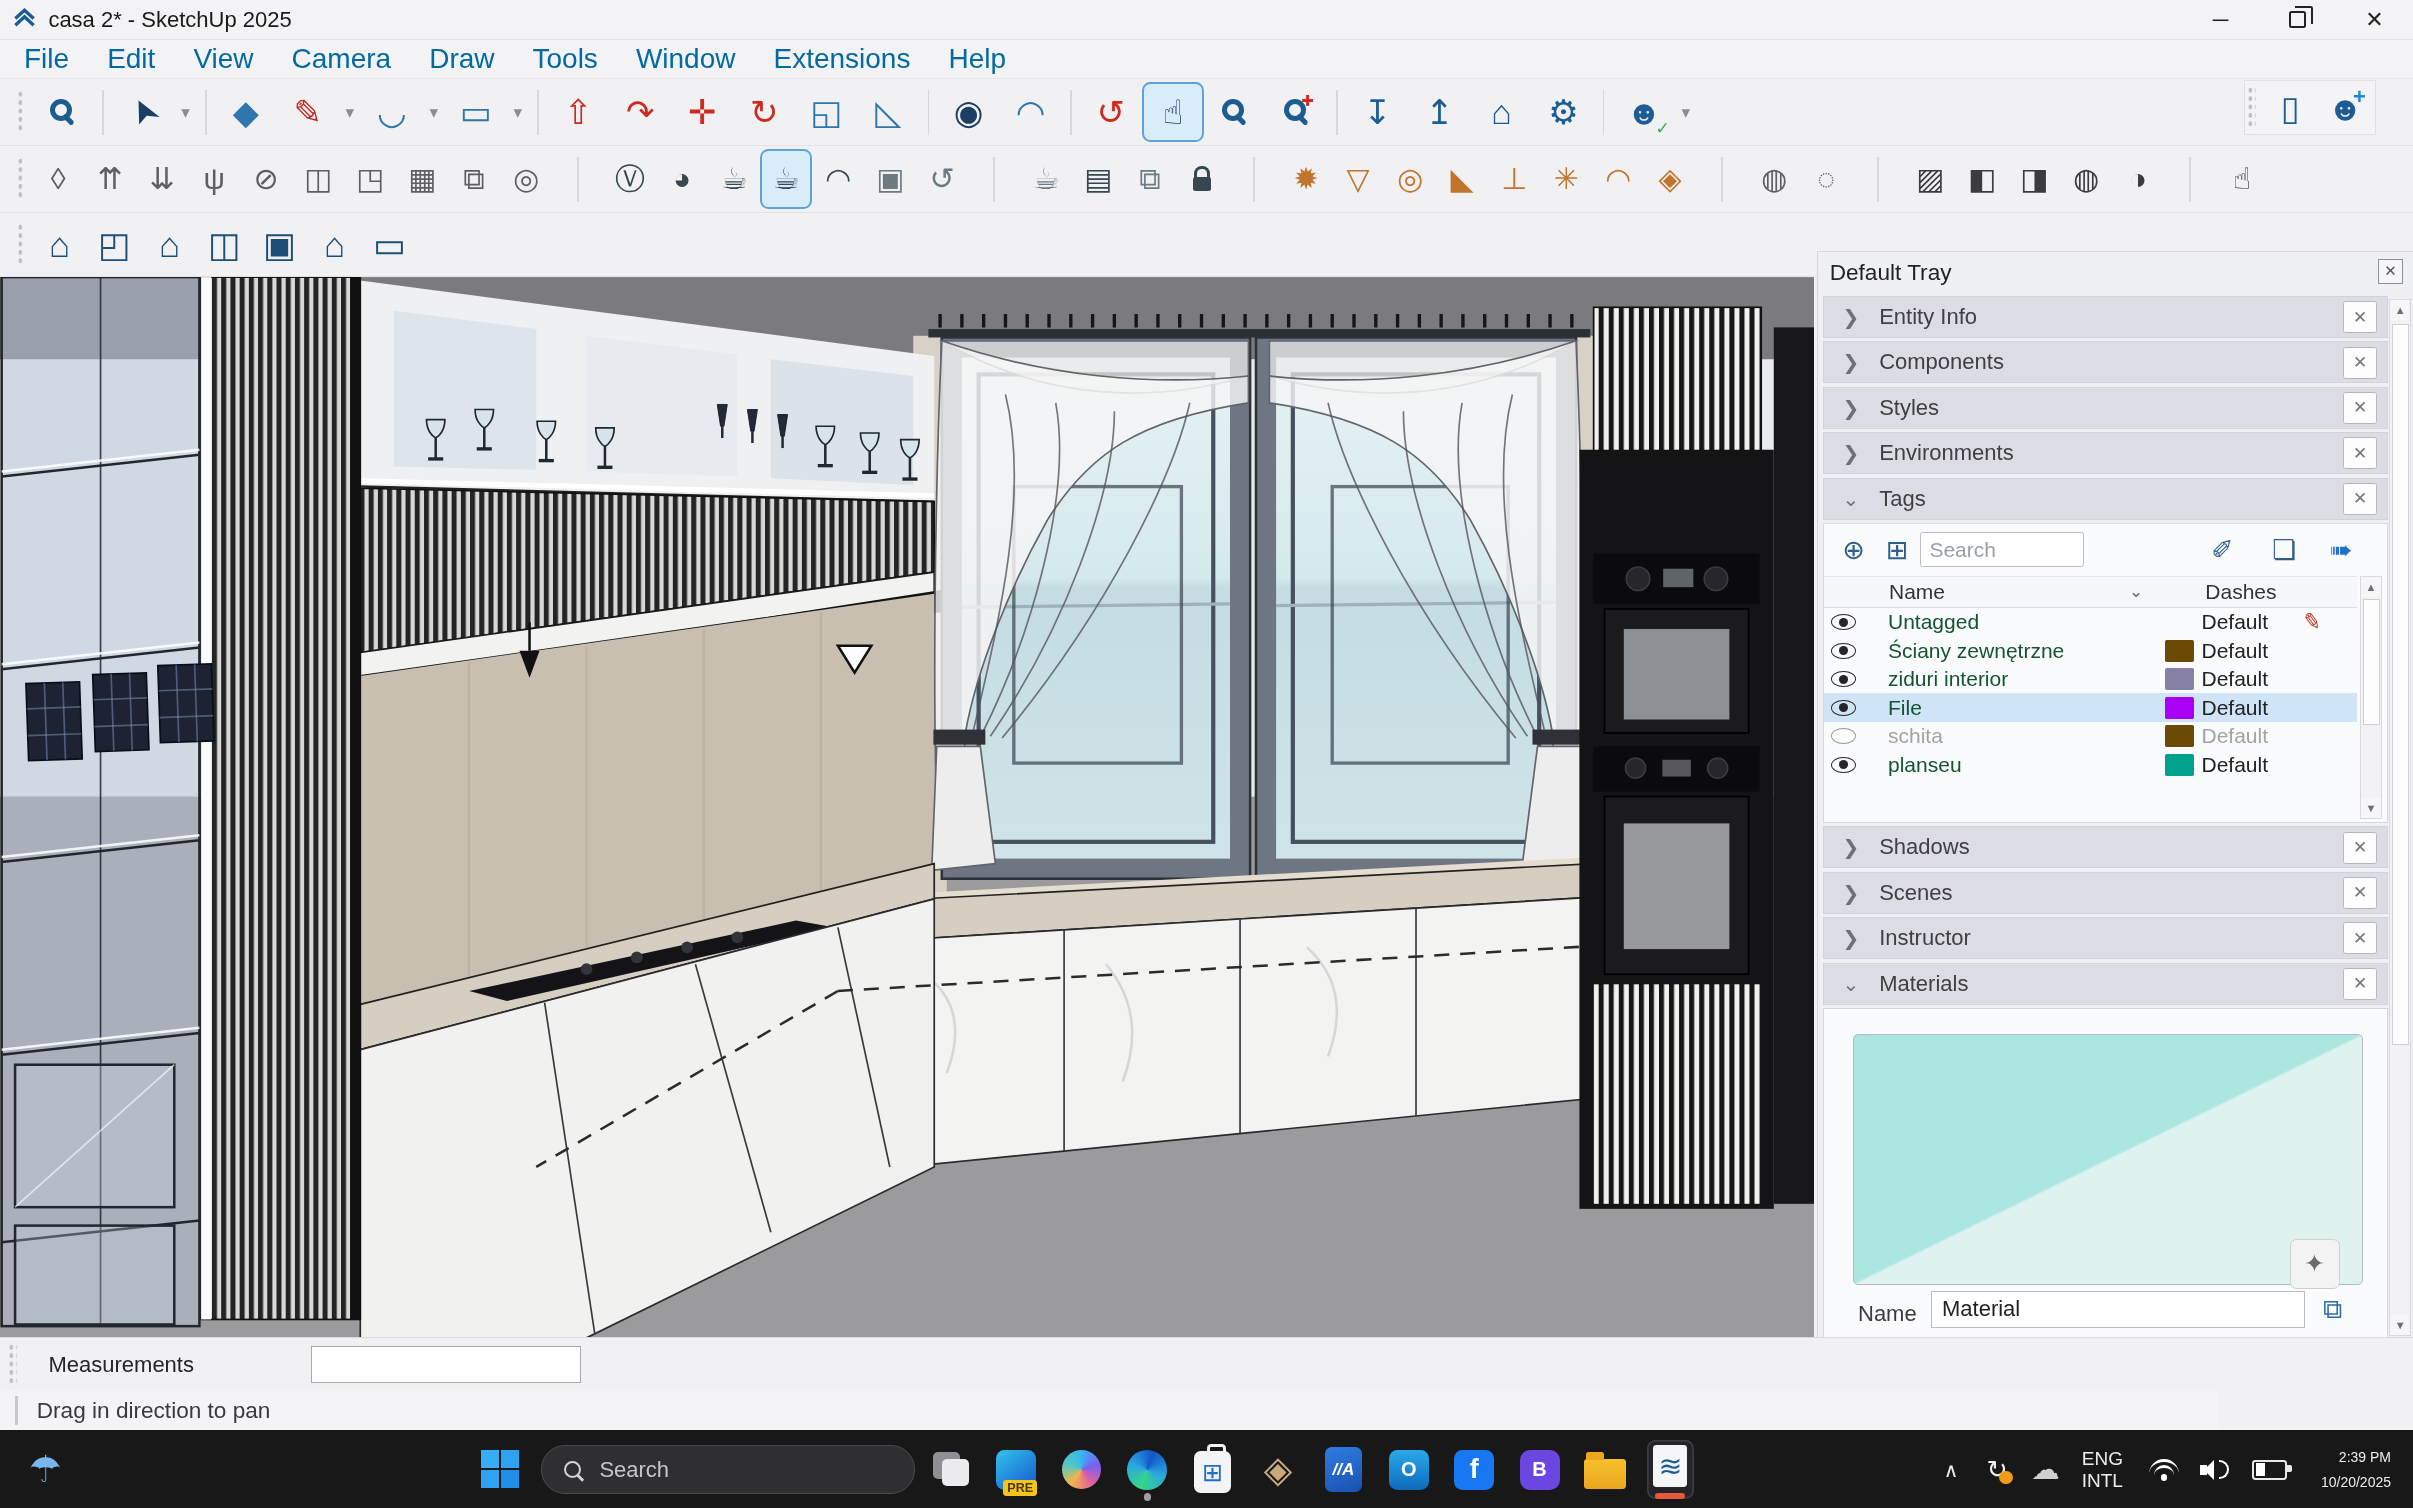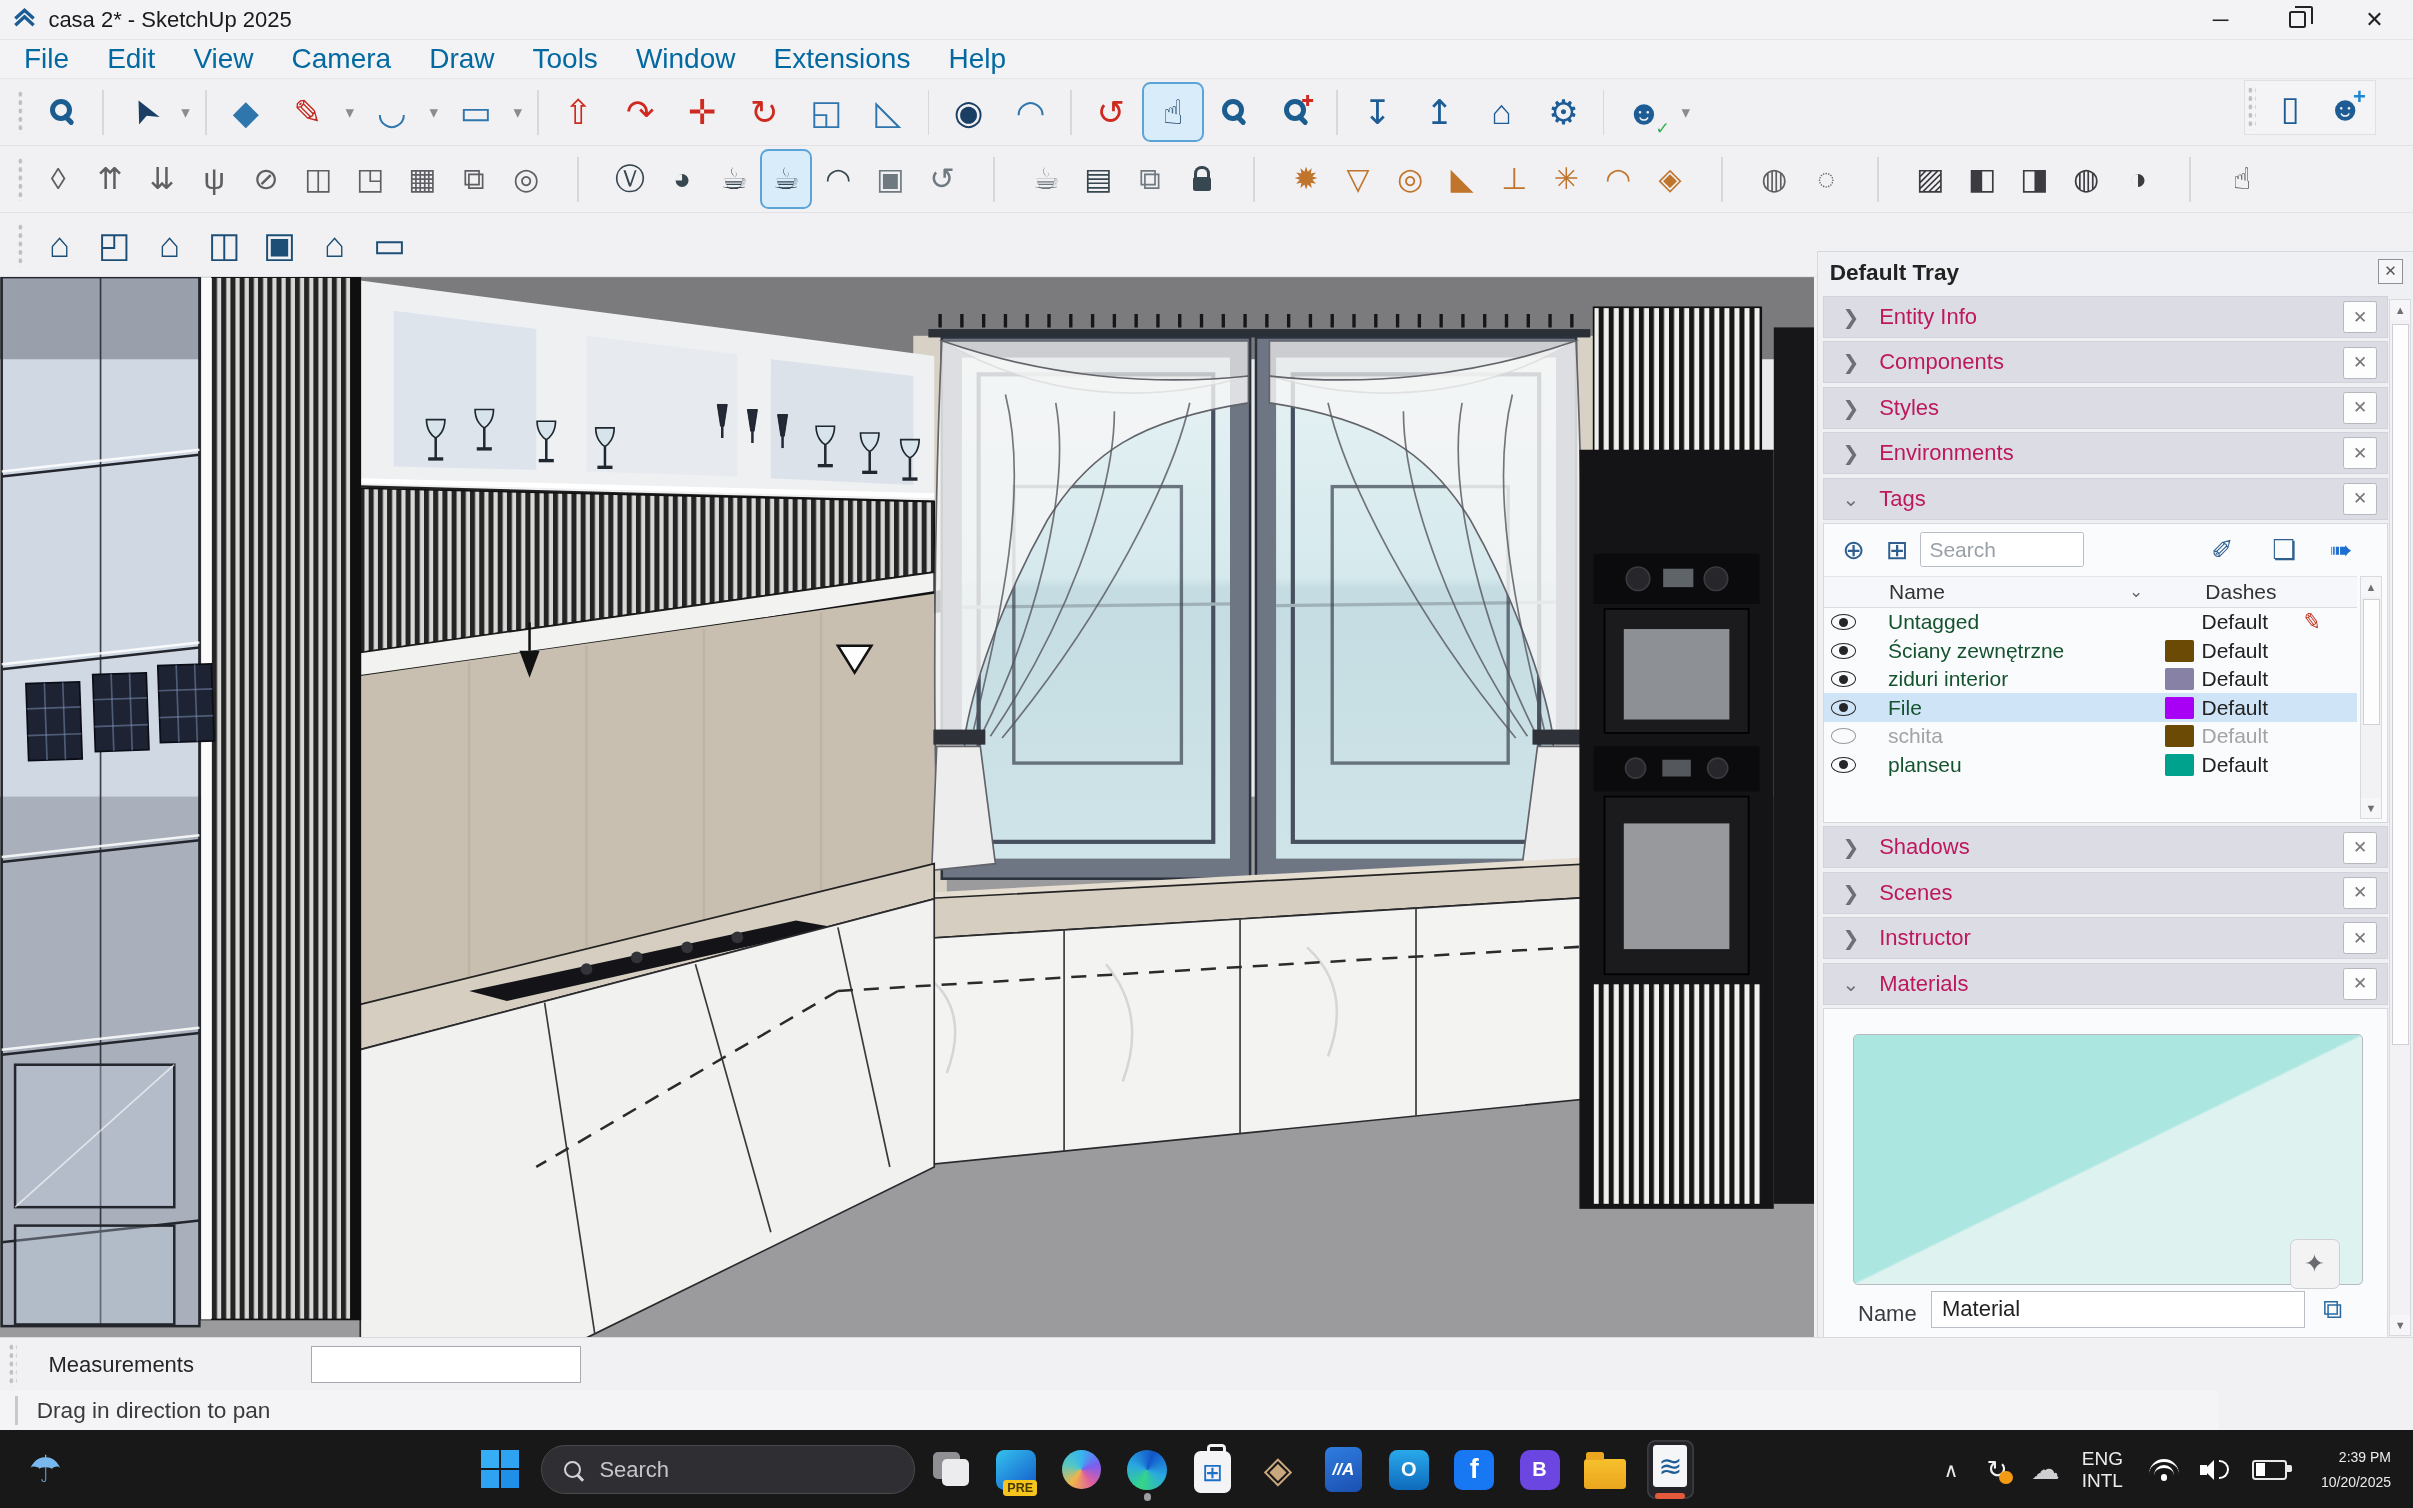--- a/index.html
+++ b/index.html
@@ -47,26 +47,26 @@
   .tbi.plus::after{content:"+";position:absolute;right:6.7px;top:1.7px;color:#1e88d2;font-size:22px;font-weight:bold}
   #row1right{position:absolute;right:37px;top:80px;width:132px;height:55px;background:#f4f4f6;border:0.8px solid #e0e0e3;display:flex;align-items:center;justify-content:center}
   #row1right .tbi{width:55px;height:50px}
   .dragdots{width:8.4px;height:44px;flex:none;margin-right:6.7px;background-image:radial-gradient(#bdbdc2 1.7px,transparent 2.1px);background-size:6.7px 8.4px}
 
   
   #viewport{position:absolute;left:0;top:277px;width:1814px;height:1061px;background:#e9eaec;overflow:hidden}
 
   
   #tray{position:absolute;left:1817px;top:251px;width:597px;height:1089px;background:#eef0f4;border:0.8px solid #d7d7dc;overflow:hidden}
-  #trayTitle{position:absolute;left:11.7px;top:8.4px;font-size:22.6px;font-weight:bold;color:#222}
+  #trayTitle{position:absolute;left:11.7px;top:8.4px;font-size:22.6px;font-weight:normal;color:#222}
   #trayClose{position:absolute;right:10px;top:6.7px;width:25px;height:25px;border:1.7px solid #8f8f97;display:flex;align-items:center;justify-content:center;font-size:15px;color:#555;background:#f6f6f8}
   #traybody{position:absolute;left:5px;top:44px;width:565px;display:flex;flex-direction:column}
   .secrow{height:42px;margin-bottom:3.4px;background:#dcdde4;border:0.8px solid #d2d2da;display:flex;align-items:center;position:relative}
   .secrow .chev{margin-left:18.4px;font-size:20px;color:#6f6f76}
-  .secrow .seclabel{margin-left:20px;font-size:22px;color:#be185d}
+  .secrow .seclabel{margin-left:20px;font-size:22px;color:#404040}
   .secx{position:absolute;right:10px;top:4.2px;width:34px;height:32px;background:#fdfdfe;border:0.8px solid #b7b7bf;border-radius:2.5px;display:flex;align-items:center;justify-content:center;color:#777;font-size:17px}
   .panel{background:#fafbfd;border:0.8px solid #d5d8dd;margin-bottom:3.4px;position:relative}
   #tagsPanel{height:300px}
   .ticon{position:absolute;top:10px;font-size:27px;color:#2f5f8f}
   #tagsSearch{position:absolute;left:96px;top:8.4px;width:164px;height:35px;border:0.8px solid #b9bec6;border-radius:2.5px;background:#fff;font-size:21px;color:#444;padding:0 8.4px;font-family:inherit}
   #tagsSearch::placeholder{color:#9aa0a8}
   #tagsHead{position:absolute;left:0;top:52px;width:533px;height:32px;background:#f5f7fa;border-top:0.8px solid #e2e5e9;border-bottom:0.8px solid #d9dde2;display:flex;align-items:center;font-size:21px;color:#333}
   #tagsHead .hname{margin-left:65px}
   #tagsHead .hcaret{margin-left:184px;color:#666;font-size:17px}
   #tagsHead .hdash{margin-left:62px}

